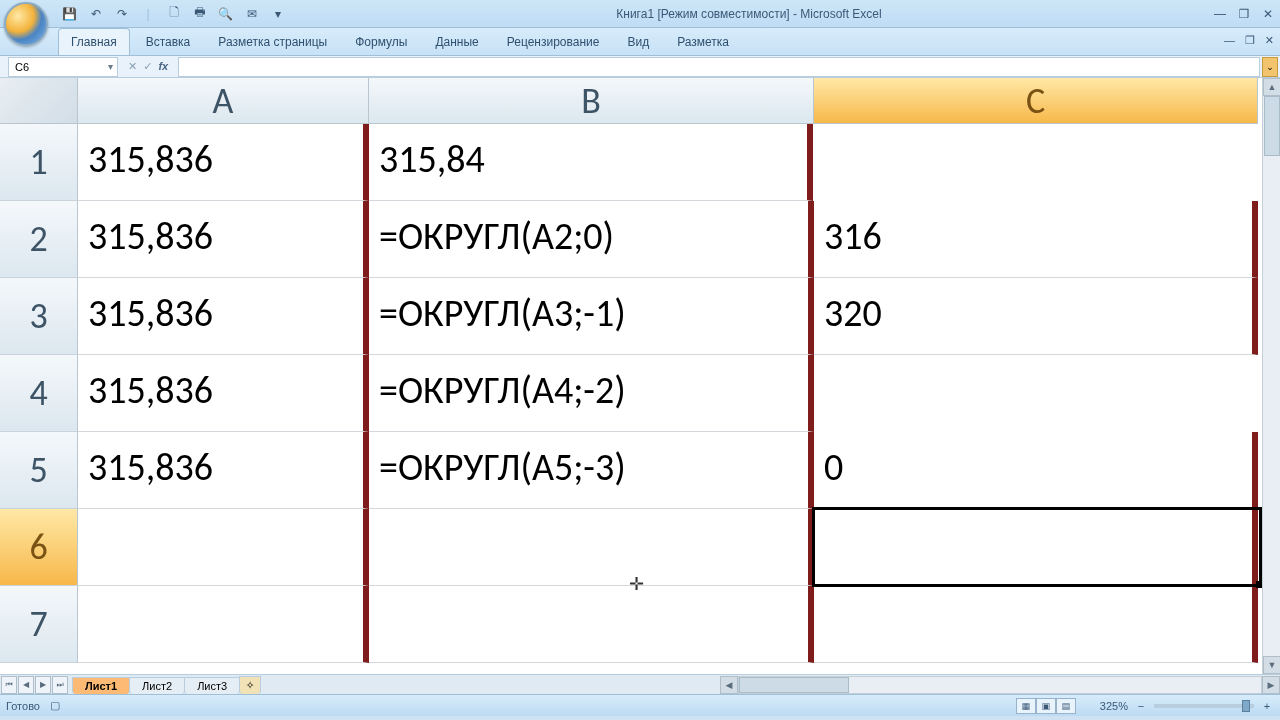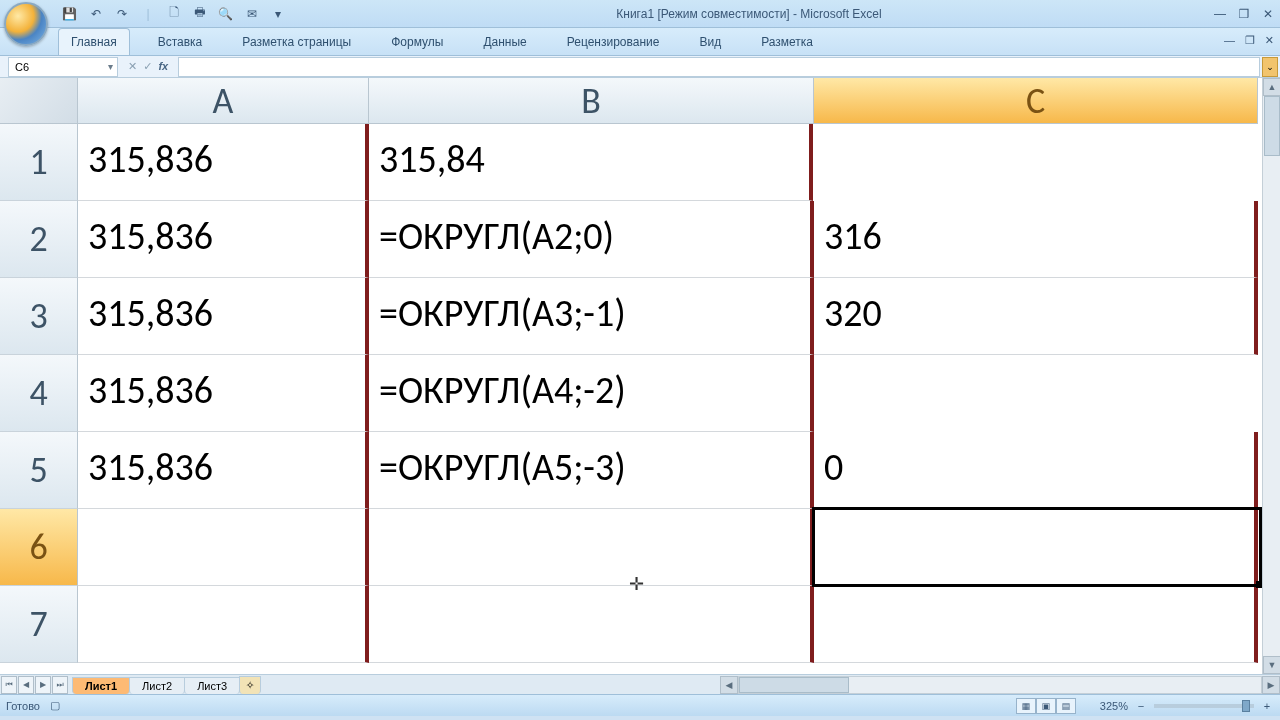--- a/index.html
+++ b/index.html
@@ -7,21 +7,21 @@
 
 
 .titlebar { height: 28px; background: linear-gradient(#cde6f7,#bfdcf5); display: flex; align-items: center; padding: 0 4px; border-bottom: 1px solid #9fbfd9; }
 .office-btn { width: 44px; height: 44px; border-radius: 50%; background: radial-gradient(circle at 30% 30%, #ffe9a6, #f3b23a 40%, #4a84c4 60%, #7fb6e6); position: absolute; top: 2px; left: 4px; border: 2px solid #8aa9c2; box-shadow: 0 1px 3px rgba(0,0,0,.3); z-index: 5; }
 .qat { display: flex; gap: 10px; margin-left: 58px; }
 .qat span, .win-ctrl span { width: 16px; height: 16px; display: inline-flex; align-items: center; justify-content: center; font-size: 12px; color: #3b5877; }
 .title { flex: 1; text-align: center; font-size: 12px; color: #3b5877; }
 .win-ctrl { display: flex; gap: 8px; }
 
 
-.ribbon { height: 28px; background: linear-gradient(#d7ecfb,#c7e1f6); display: flex; align-items: flex-end; padding-left: 58px; border-bottom: 1px solid #9fbfd9; gap: 16px; position: relative; }
+.ribbon { height: 28px; background: linear-gradient(#d7ecfb,#c7e1f6); display: flex; align-items: flex-end; padding-left: 58px; border-bottom: 1px solid #9fbfd9; gap: 4px; position: relative; }
 .ribbon .tab { padding: 6px 12px; font-size: 12px; color: #2f506f; cursor: pointer; }
 .ribbon .tab.active { background: #e8f3fc; border: 1px solid #9fbfd9; border-bottom: none; border-radius: 4px 4px 0 0; }
 .ribbon .doc-ctrl { position: absolute; right: 6px; top: 6px; display: flex; gap: 10px; font-size: 11px; color: #3b5877; }
 
 
 .formulabar { height: 22px; background: #e9f2fb; display: flex; align-items: center; border-bottom: 1px solid #b8cddd; position: relative; }
 .namebox { width: 110px; height: 20px; background: #fff; border: 1px solid #b8cddd; margin-left: 8px; display: flex; align-items: center; padding: 0 6px; font-size: 11px; position: relative; }
 .namebox::after { content: "▾"; position: absolute; right: 4px; font-size: 10px; color: #6b7c8b; }
 .fb-icons { display: flex; gap: 6px; margin: 0 10px; color: #8aa0b2; font-size: 11px; }
 .fb-icons .fx { font-style: italic; font-weight: bold; color: #4a6785; }
@@ -32,21 +32,21 @@
 .sheet { position: relative; height: 596px; background: #fff; }
 .selectall { position: absolute; left: 0; top: 0; width: 78px; height: 46px; background: linear-gradient(135deg,#e8eef3,#d2dde6); border-right: 1px solid #b9c6d0; border-bottom: 1px solid #b9c6d0; }
 .colhdrs { position: absolute; left: 78px; top: 0; height: 46px; display: flex; }
 .colhdr { height: 46px; display: flex; align-items: center; justify-content: center; font-size: 36px; font-family: Calibri, sans-serif; color: #3d5366; background: linear-gradient(#f4f8fb,#dce7ef); border-right: 1px solid #b9c6d0; border-bottom: 1px solid #b9c6d0; }
 .colhdr.sel { background: linear-gradient(#ffe8a6,#f7b84a); color: #7a5213; }
 .rowhdrs { position: absolute; left: 0; top: 46px; width: 78px; }
 .rowhdr { width: 78px; display: flex; align-items: center; justify-content: center; font-size: 36px; font-family: Calibri, sans-serif; color: #3d5366; background: linear-gradient(#f4f8fb,#dce7ef); border-right: 1px solid #b9c6d0; border-bottom: 1px solid #c9d3db; }
 .rowhdr.sel { background: linear-gradient(#ffe8a6,#f7b84a); color: #7a5213; }
 .cells { position: absolute; left: 78px; top: 46px; }
 .cellrow { display: flex; }
-.cell { border-right: 4px solid #7f1d1d; border-bottom: 1px solid #d4d8dc; font-size: 38px; font-family: Calibri, sans-serif; padding: 12px 10px 0 10px; overflow: hidden; white-space: nowrap; }
+.cell { border-right: 6px solid #7f1d1d; border-bottom: 1px solid #d4d8dc; font-size: 38px; font-family: Calibri, sans-serif; padding: 12px 10px 0 10px; overflow: hidden; white-space: nowrap; }
 .active-cell { position: absolute; border: 3px solid #000; pointer-events: none; }
 .active-cell::after { content: ""; position: absolute; right: -4px; bottom: -4px; width: 7px; height: 7px; background: #000; }
 .vscroll { position: absolute; right: 0; top: 0; width: 18px; height: 596px; background: #e8eef3; border-left: 1px solid #c4cfd7; }
 .vscroll .btn { width:18px; height:18px; background:#d2dde6; border:1px solid #b0bec9; font-size:9px; display:flex;align-items:center;justify-content:center; color:#5a6e7f; }
 .vscroll .track { height: calc(596px - 36px); position: relative; }
 .vscroll .thumb { position:absolute; left:1px; width:16px; background:#cddbe6; border:1px solid #a9bcc9; }
 
 .cursor-cross { position:absolute; font-size:18px; color:#333; pointer-events:none; }
 
 

